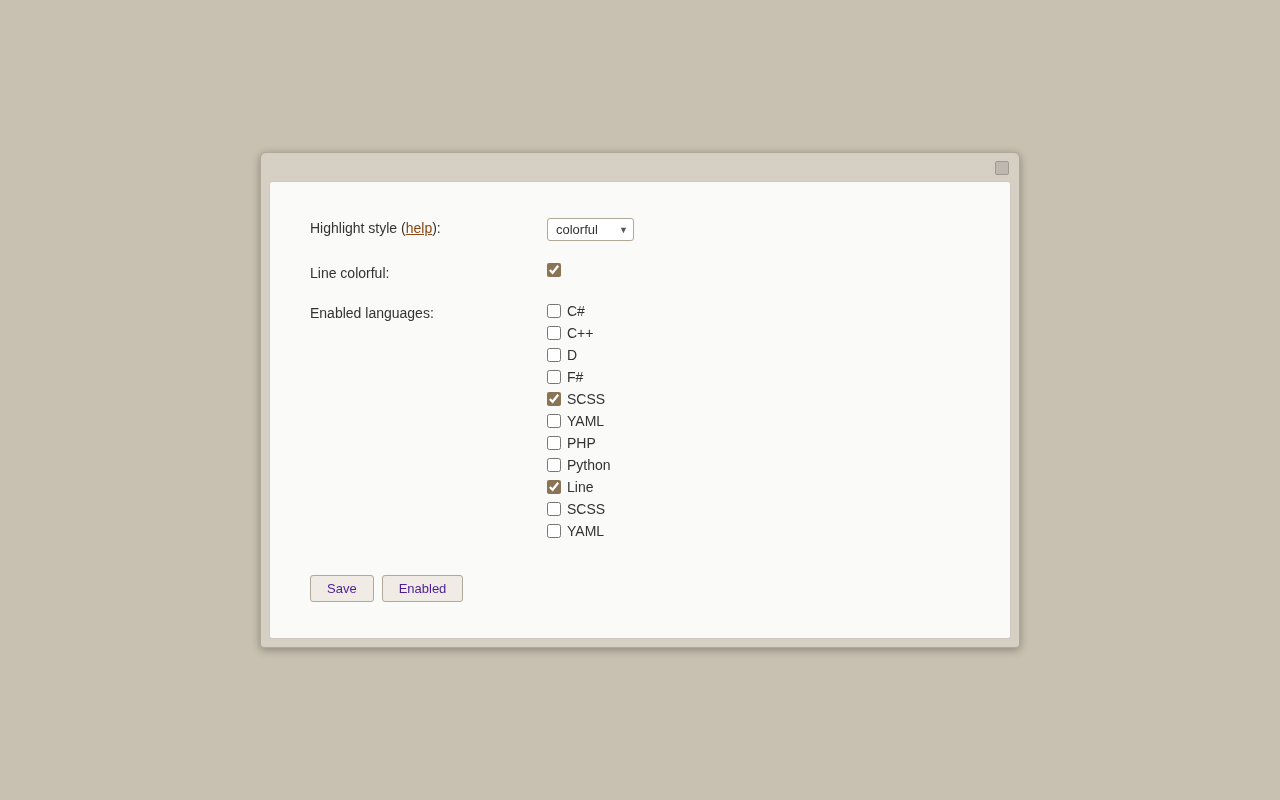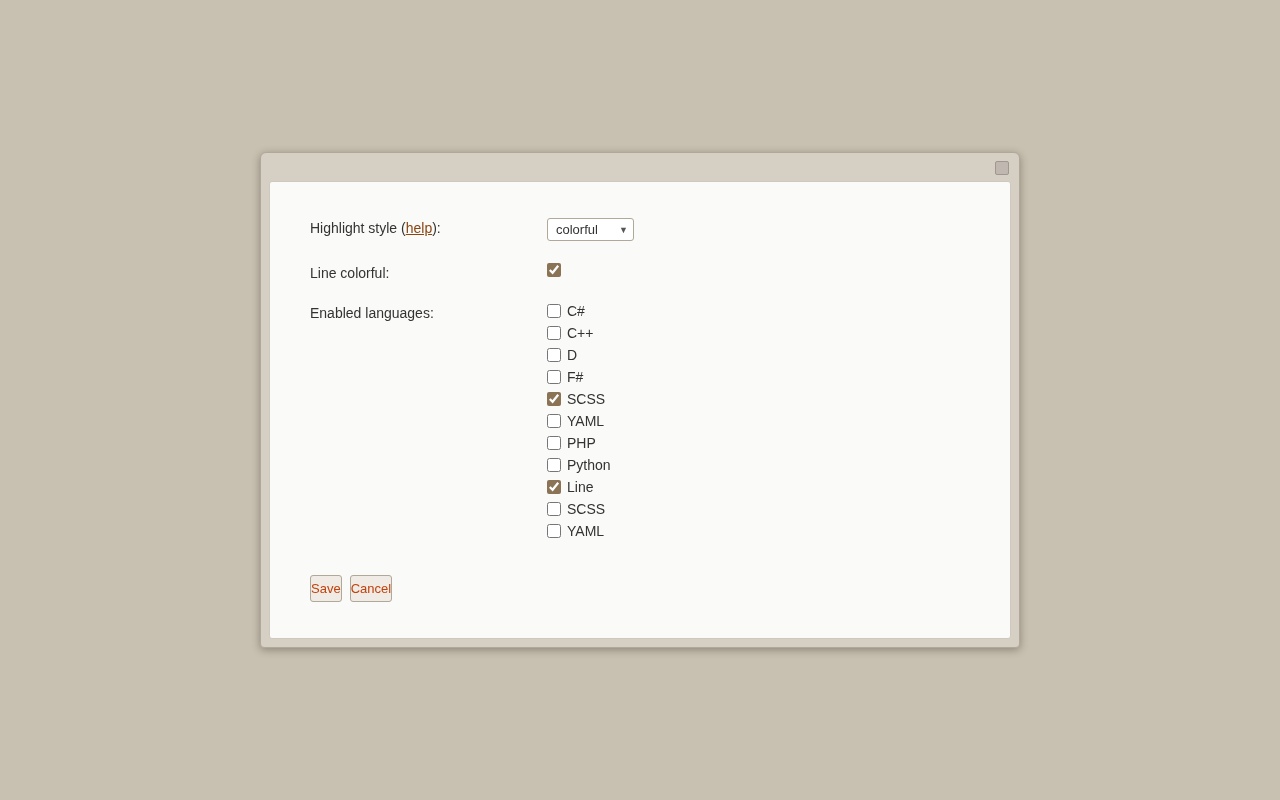--- a/index.html
+++ b/index.html
@@ -137,26 +137,26 @@
       cursor: pointer;
     }
 
     .buttons-row {
       display: flex;
       gap: 8px;
       margin-top: 30px;
     }
 
     .btn {
-      padding: 5px 0;
+      padding: 5px 16px;
       font-size: 13px;
       border: 1px solid #b0a898;
       border-radius: 3px;
       background-color: #f0ebe4;
-      color: #c2410c;
+      color: #4c1d95;
       cursor: pointer;
     }
   </style>
 </head>
 <body>
 
 <div class="window-frame">
   <div class="title-bar">
     <div class="close-btn"></div>
   </div>
@@ -232,16 +232,16 @@
           </div>
           <div class="checkbox-item">
             <input type="checkbox" style="">
             <span>YAML</span>
           </div>
         </div>
     </div>
 
     <div class="buttons-row">
       <button class="btn">Save</button>
-      <button class="btn">Cancel</button>
+      <button class="btn">Enabled</button>
     </div>
   </div>
 </div>
 
 </body></html>

